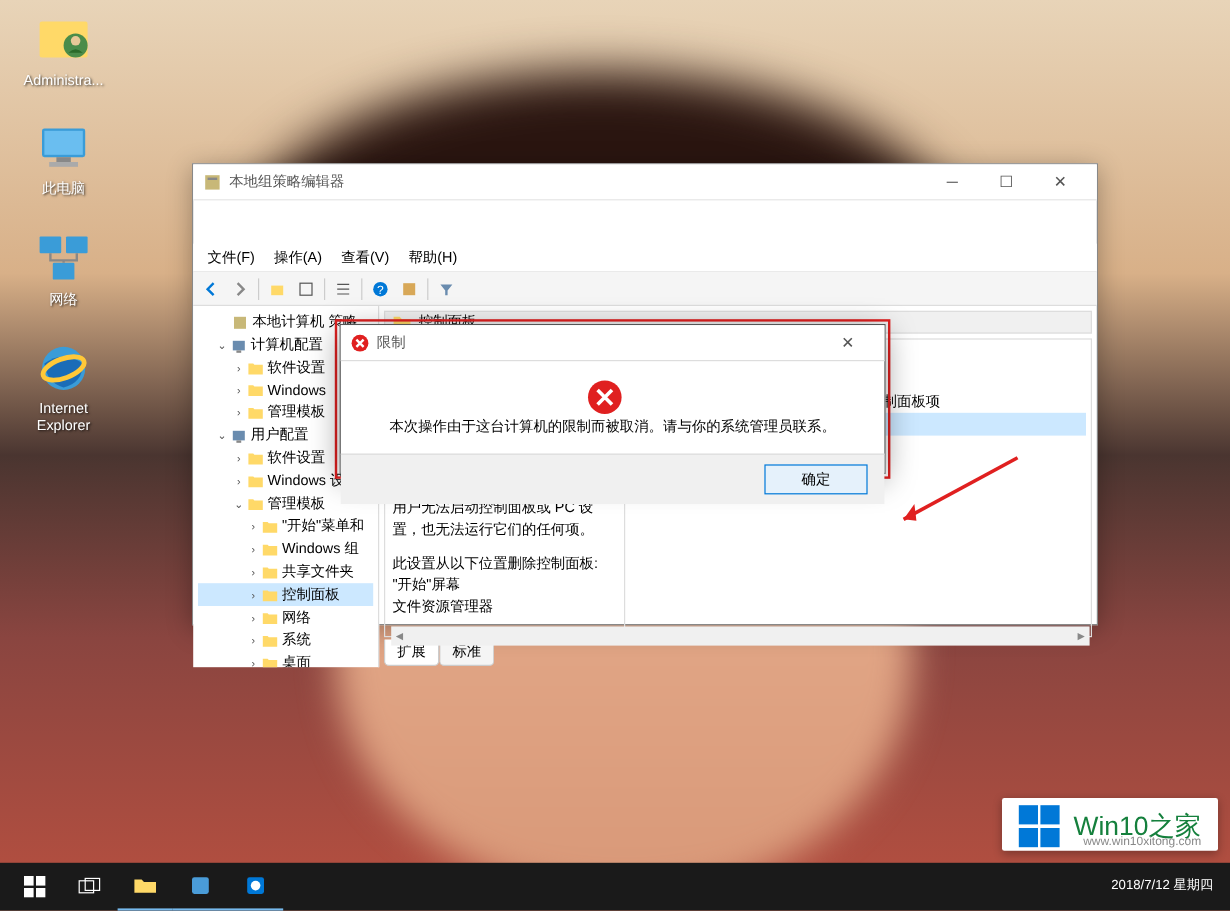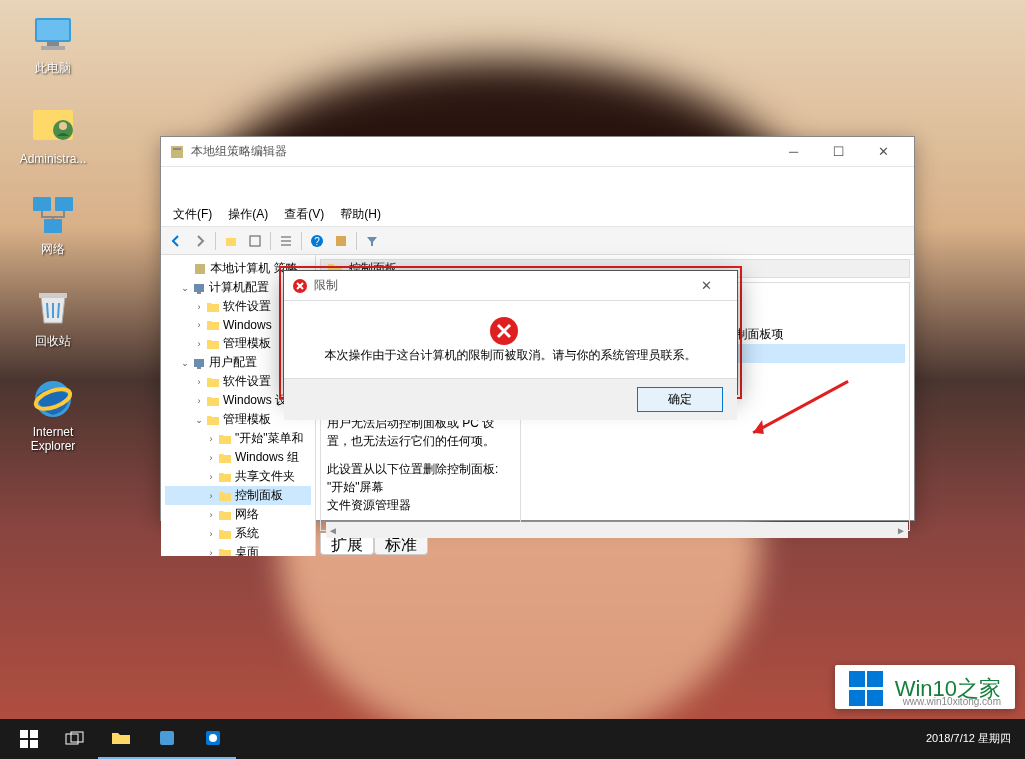--- a/index.html
+++ b/index.html
@@ -46,21 +46,21 @@
 .right-header .folder-icon { width: 16px; height: 16px; margin-right: 6px; }
 .right-body { flex: 1; display: flex; margin: 0 4px; border: 1px solid #ddd; }
 .desc-panel { width: 200px; border-right: 1px solid #ddd; padding: 6px; font-size: 12px; overflow: hidden; }
 .desc-panel h4 { font-size: 12px; margin-bottom: 8px; }
 .desc-panel p { margin-bottom: 10px; line-height: 1.5; }
 .list-panel { flex: 1; padding: 4px; font-size: 12px; overflow: hidden; }
 .list-item { display: flex; align-items: center; padding: 1px 2px; cursor: pointer; }
 .list-item .item-icon { width: 16px; height: 16px; margin-right: 4px; display:flex;align-items:center;justify-content:center; }
 .list-item.selected { background: #cce8ff; }
 .scroll-area { position: absolute; bottom: 18px; right: 6px; left: 165px; height: 16px; background: #f0f0f0; display:flex; justify-content:space-between; align-items:center; font-size:10px; color:#888; padding:0 2px;}
-.tabs-bottom { height: 22px; margin: 2px 4px; display: flex; font-size: 16px; }
+.tabs-bottom { height: 22px; margin: 2px 4px; display: flex; font-size: 12px; }
 .tab { padding: 2px 10px; border: 1px solid #ccc; border-top: none; background: #f5f5f5; cursor: pointer; border-radius: 0 0 4px 4px; }
 .tab.active { background: white; }
 
 .dialog { position: absolute; left: 283px; top: 270px; width: 455px; height: 125px; background: white; border: 1px solid #555; box-shadow: 0 6px 25px rgba(0,0,0,0.4); }
 .dialog-outline { position:absolute; left:279px; top:266px; width:463px; height:133px; border:2px solid #e02020; pointer-events:none; }
 .dialog .title-bar { border-bottom: 1px solid #ddd; }
 .dialog-body { display: flex; padding: 14px 18px; align-items: center; flex-direction: column; }
 .dialog-icon { width: 32px; height: 32px; margin-right: 14px; }
 .dialog-text { font-size: 12px; flex: 1; }
 .dialog-footer { display: flex; justify-content: flex-end; padding: 8px 14px; background: #f0f0f0; border-top: 1px solid #ddd; }
@@ -84,59 +84,49 @@
 </style>
 </head>
 <body>
 
 <div class="desktop-bg"></div>
 
 <div class="desktop-icons">
   <div class="desktop-icon">
     <div class="icon-img">
         <svg viewBox="0 0 48 48">
+          <rect x="4" y="8" width="40" height="30" fill="#ffd968" rx="2"></rect>
+          <circle cx="34" cy="28" r="10" fill="#4a8c4a"></circle>
+          <circle cx="34" cy="24" r="4" fill="#e8c898"></circle>
+          <path d="M28 34 Q34 28 40 34" fill="#2a6a2a"></path>
+        </svg>
+      </div>
+    <span class="icon-label">Administra...</span>
+  </div>
+  <div class="desktop-icon">
+    <div class="icon-img">
+        <svg viewBox="0 0 48 48">
           <rect x="6" y="8" width="36" height="24" fill="#3a9cd8" rx="2"></rect>
           <rect x="8" y="10" width="32" height="20" fill="#6abef0"></rect>
           <rect x="18" y="32" width="12" height="4" fill="#888"></rect>
           <rect x="12" y="36" width="24" height="4" fill="#aaa"></rect>
         </svg>
       </div>
     <span class="icon-label">此电脑</span>
-  </div>
-  <div class="desktop-icon">
-    <div class="icon-img">
-        <svg viewBox="0 0 48 48">
-          <rect x="4" y="8" width="40" height="30" fill="#ffd968" rx="2"></rect>
-          <circle cx="34" cy="28" r="10" fill="#4a8c4a"></circle>
-          <circle cx="34" cy="24" r="4" fill="#e8c898"></circle>
-          <path d="M28 34 Q34 28 40 34" fill="#2a6a2a"></path>
-        </svg>
-      </div>
-    <span class="icon-label">Administra...</span>
   </div>
   <div class="desktop-icon">
     <div class="icon-img">
         <svg viewBox="0 0 48 48">
           <rect x="4" y="6" width="18" height="14" fill="#3a9cd8" rx="1"></rect>
           <rect x="26" y="6" width="18" height="14" fill="#3a9cd8" rx="1"></rect>
           <rect x="15" y="28" width="18" height="14" fill="#3a9cd8" rx="1"></rect>
           <path d="M13 20 L13 26 L35 26 L35 20 M24 26 L24 28" stroke="#888" stroke-width="2" fill="none"></path>
         </svg>
       </div>
     <span class="icon-label">网络</span>
-  </div>
-  <div class="desktop-icon">
-    <div class="icon-img">
-        <svg viewBox="0 0 48 48">
-          <path d="M12 14 L36 14 L33 40 L15 40 Z" fill="#e8e8e8" stroke="#aaa"></path>
-          <rect x="10" y="10" width="28" height="5" fill="#ccc"></rect>
-          <path d="M18 20 L19 35 M24 20 L24 35 M30 20 L29 35" stroke="#4a9cd8" stroke-width="2"></path>
-        </svg>
-      </div>
-    <span class="icon-label">回收站</span>
   </div>
   <div class="desktop-icon">
     <div class="icon-img">
         <svg viewBox="0 0 48 48">
           <circle cx="24" cy="24" r="18" fill="#3a9cd8"></circle>
           <path d="M8 20 Q24 8 40 20 Q40 36 24 40 Q10 36 8 20" fill="#1a6cb8"></path>
           <ellipse cx="24" cy="24" rx="18" ry="8" fill="none" stroke="#ffc838" stroke-width="4" transform="rotate(-20 24 24)"></ellipse>
         </svg>
       </div>
     <span class="icon-label" style="white-space:normal;width:70px;">Internet Explorer</span>

